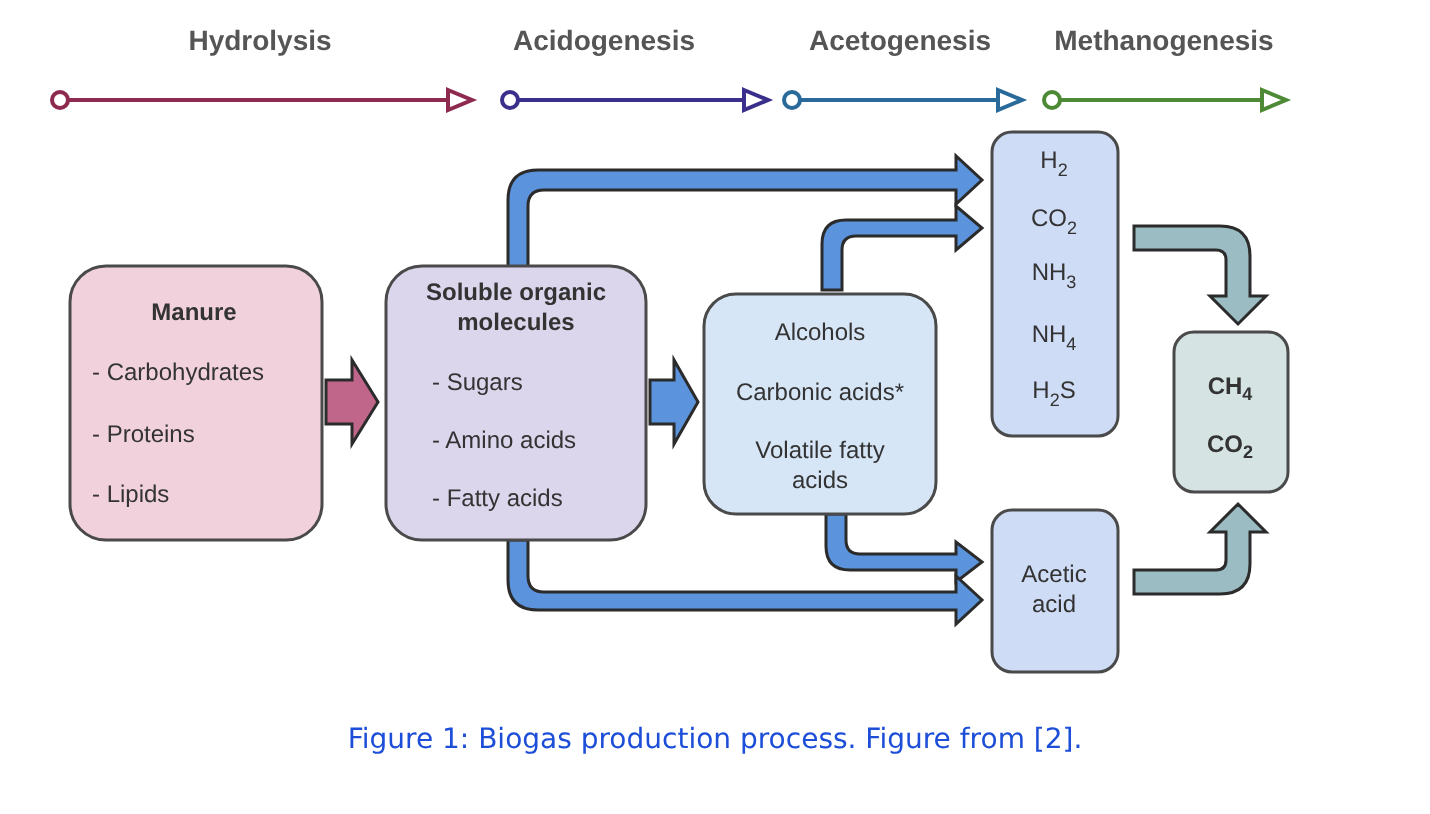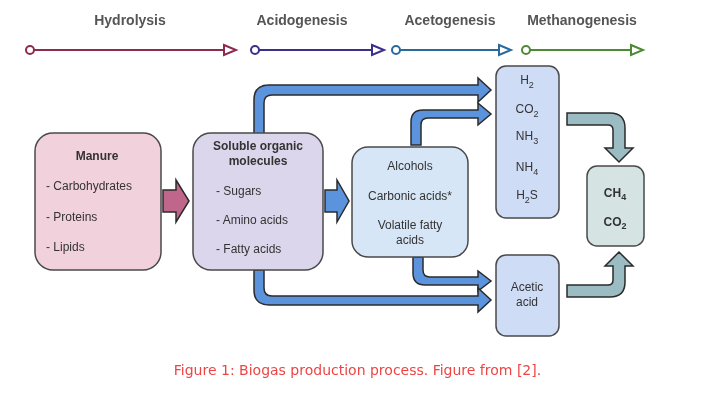--- a/index.html
+++ b/index.html
@@ -1,21 +1,21 @@
 <!DOCTYPE html>
 <html><head>
 <meta charset="utf-8">
 <style>
   html, body { margin: 0; padding: 0; background: #ffffff; }
   body { width: 715px; height: 407px; position: relative; overflow: hidden; font-family: "Liberation Sans", sans-serif; }
   svg { position: absolute; left: 0; top: 0; }
   .stage { font-family: "Liberation Sans", sans-serif; font-weight: bold; font-size: 14px; fill: #555555; }
   .boxtxt { font-family: "Liberation Sans", sans-serif; font-size: 12px; fill: #333333; }
   .boxb { font-weight: bold; }
-  .caption { position: absolute; left: 0; top: 362px; width: 715px; text-align: center; font-family: "DejaVu Sans", sans-serif; font-size: 14px; color: #ef4444; }
+  .caption { position: absolute; left: 0; top: 362px; width: 715px; text-align: center; font-family: "DejaVu Sans", sans-serif; font-size: 14px; color: #1d4ed8; }
 </style>
 </head>
 <body>
 
 <svg width="715" height="407" viewBox="0 0 715 407">
 
   <text class="stage" x="130" y="25" text-anchor="middle">Hydrolysis</text>
   <text class="stage" x="302" y="25" text-anchor="middle">Acidogenesis</text>
   <text class="stage" x="450" y="25" text-anchor="middle">Acetogenesis</text>
   <text class="stage" x="582" y="25" text-anchor="middle">Methanogenesis</text>

